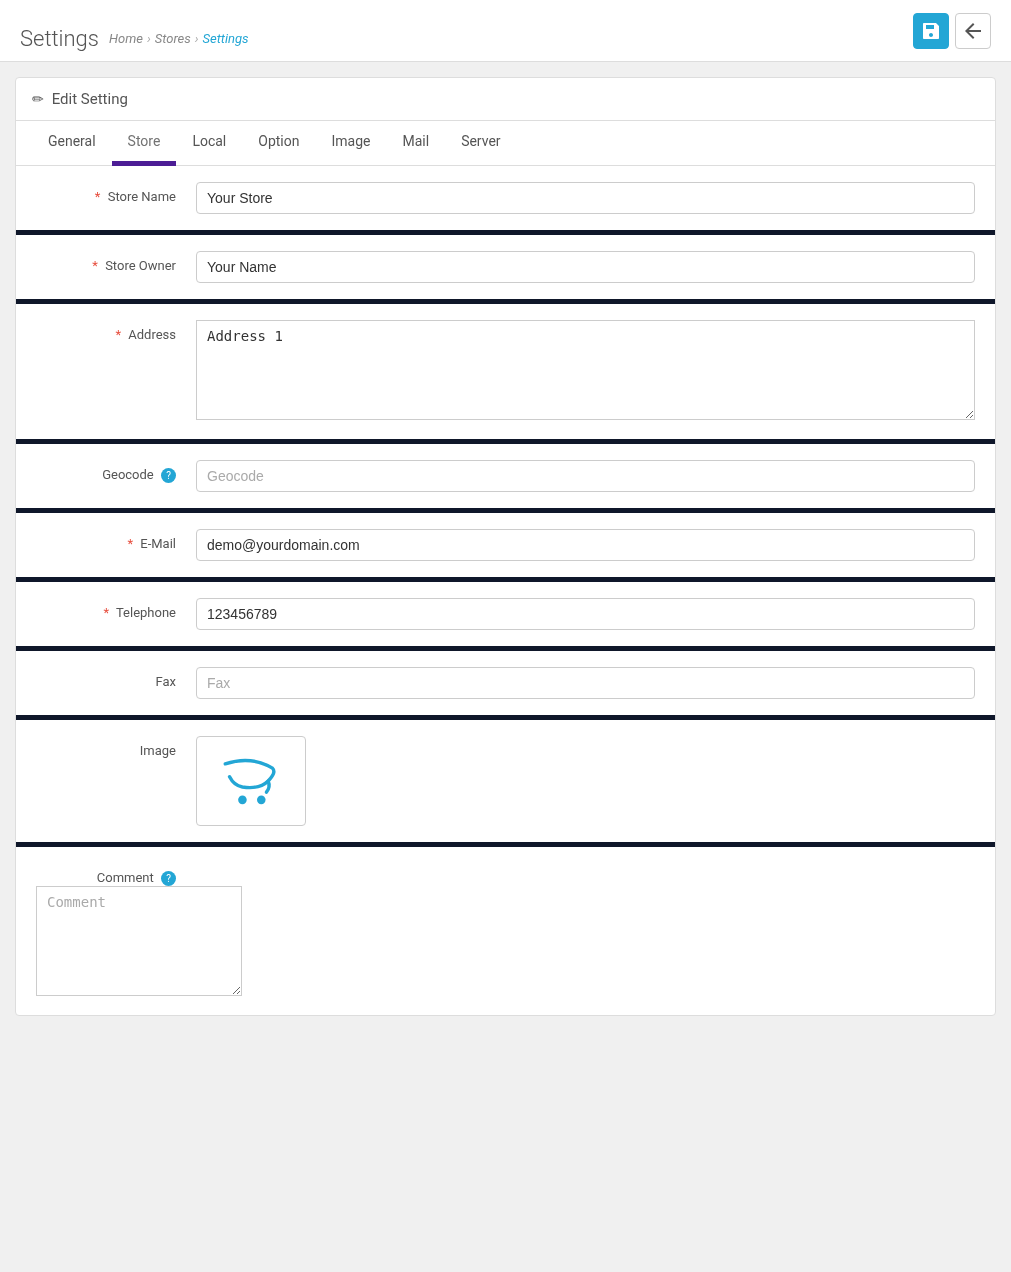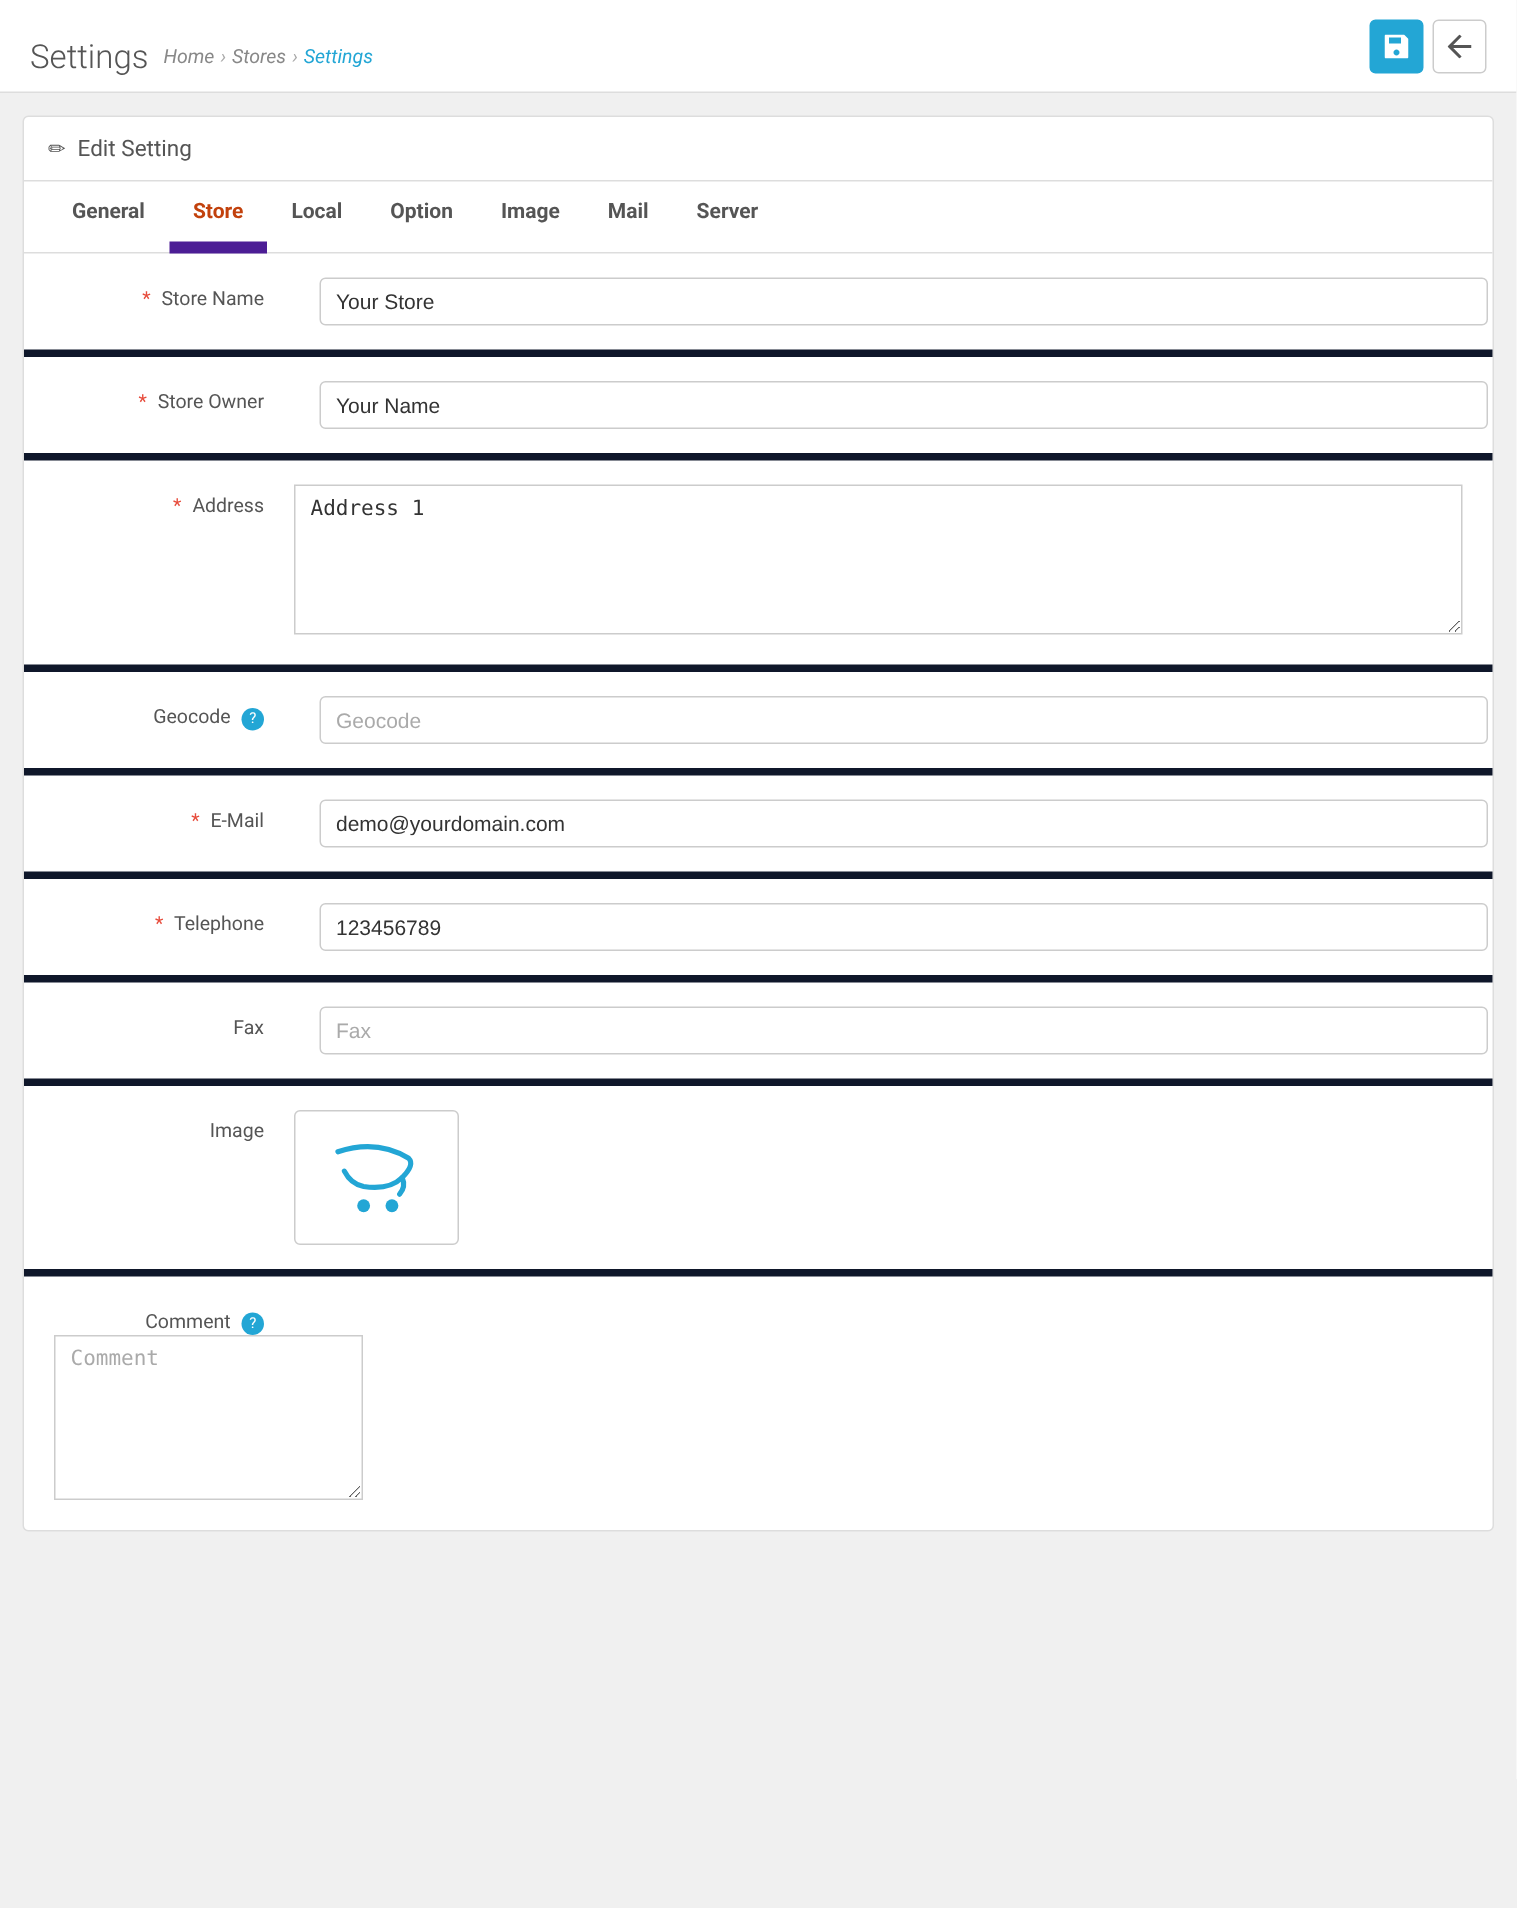--- a/index.html
+++ b/index.html
@@ -93,26 +93,25 @@
       border-bottom: 1px solid #ddd;
       padding: 0 16px;
     }
     .tab {
       padding: 12px 16px;
       cursor: pointer;
       color: #555;
       font-size: 14px;
       border-bottom: 2px solid transparent;
       margin-bottom: -1px;
-      font-weight: bold;
     }
     .tab.active {
-      border-bottom: 8px solid #4c1d95;
-      font-weight: 700;
-      color: #c2410c;
+      border-bottom: 5px solid #4c1d95;
+      font-weight: 400;
+      color: #737373;
     }
     .form-area {
       padding: 0;
     }
     .form-row {
       display: flex;
       align-items: flex-start;
       padding: 16px 20px;
       border-bottom: 5px solid #0f172a;
     }
@@ -150,21 +149,20 @@
       flex: 1;
     }
     input[type="text"], input[type="email"] {
       width: 100%;
       padding: 7px 10px;
       border: 1px solid #ccc;
       border-radius: 4px;
       font-size: 14px;
       color: #333;
       outline: none;
-      margin-left: 17px;
     }
     input::placeholder {
       color: #aaa;
     }
     textarea {
       width: 100%;
       padding: 7px 10px;
       border: 1px solid #ccc;
       border-radius: 0;
       font-size: 14px;

